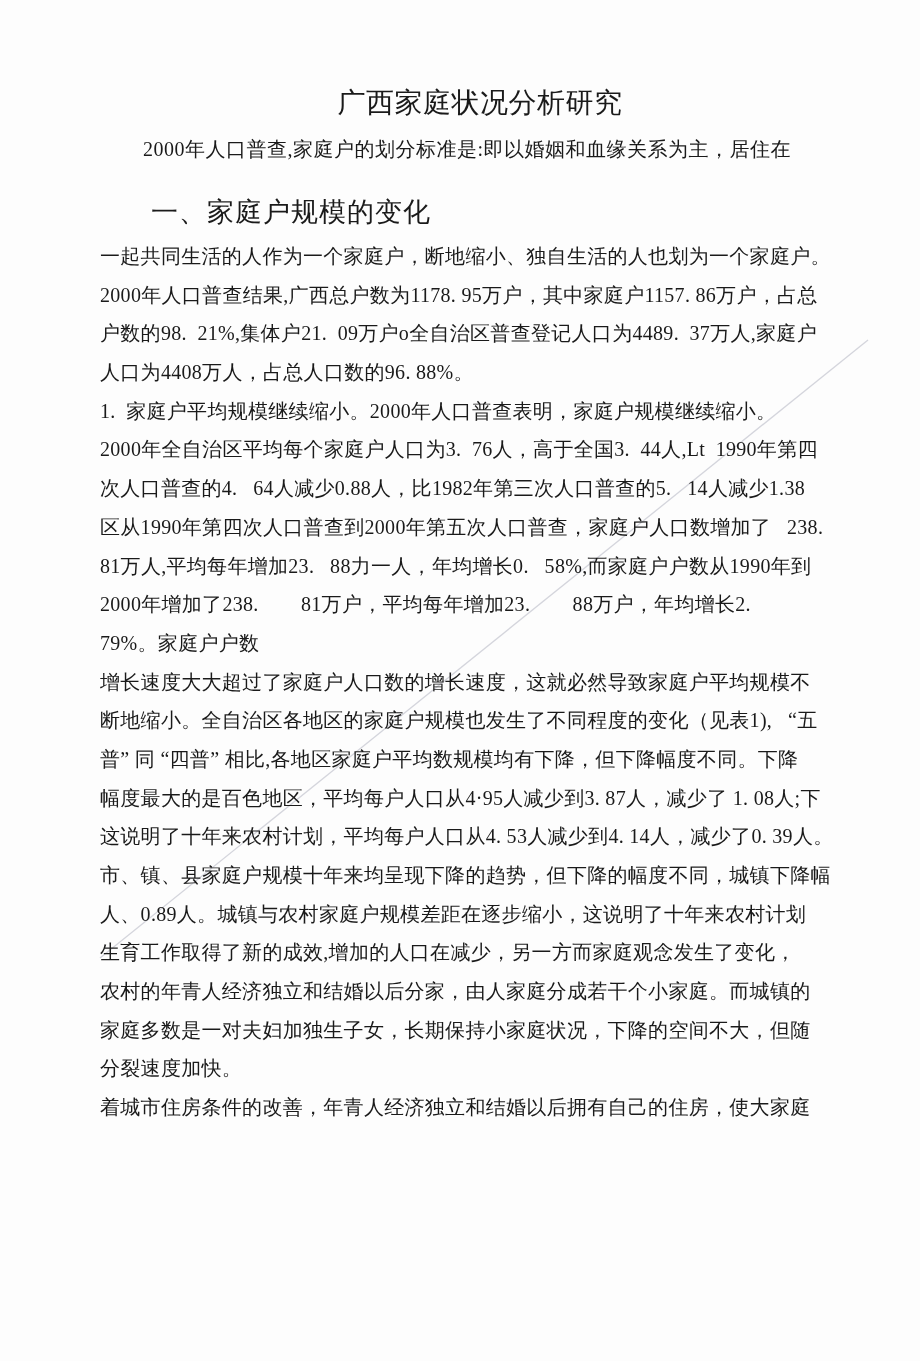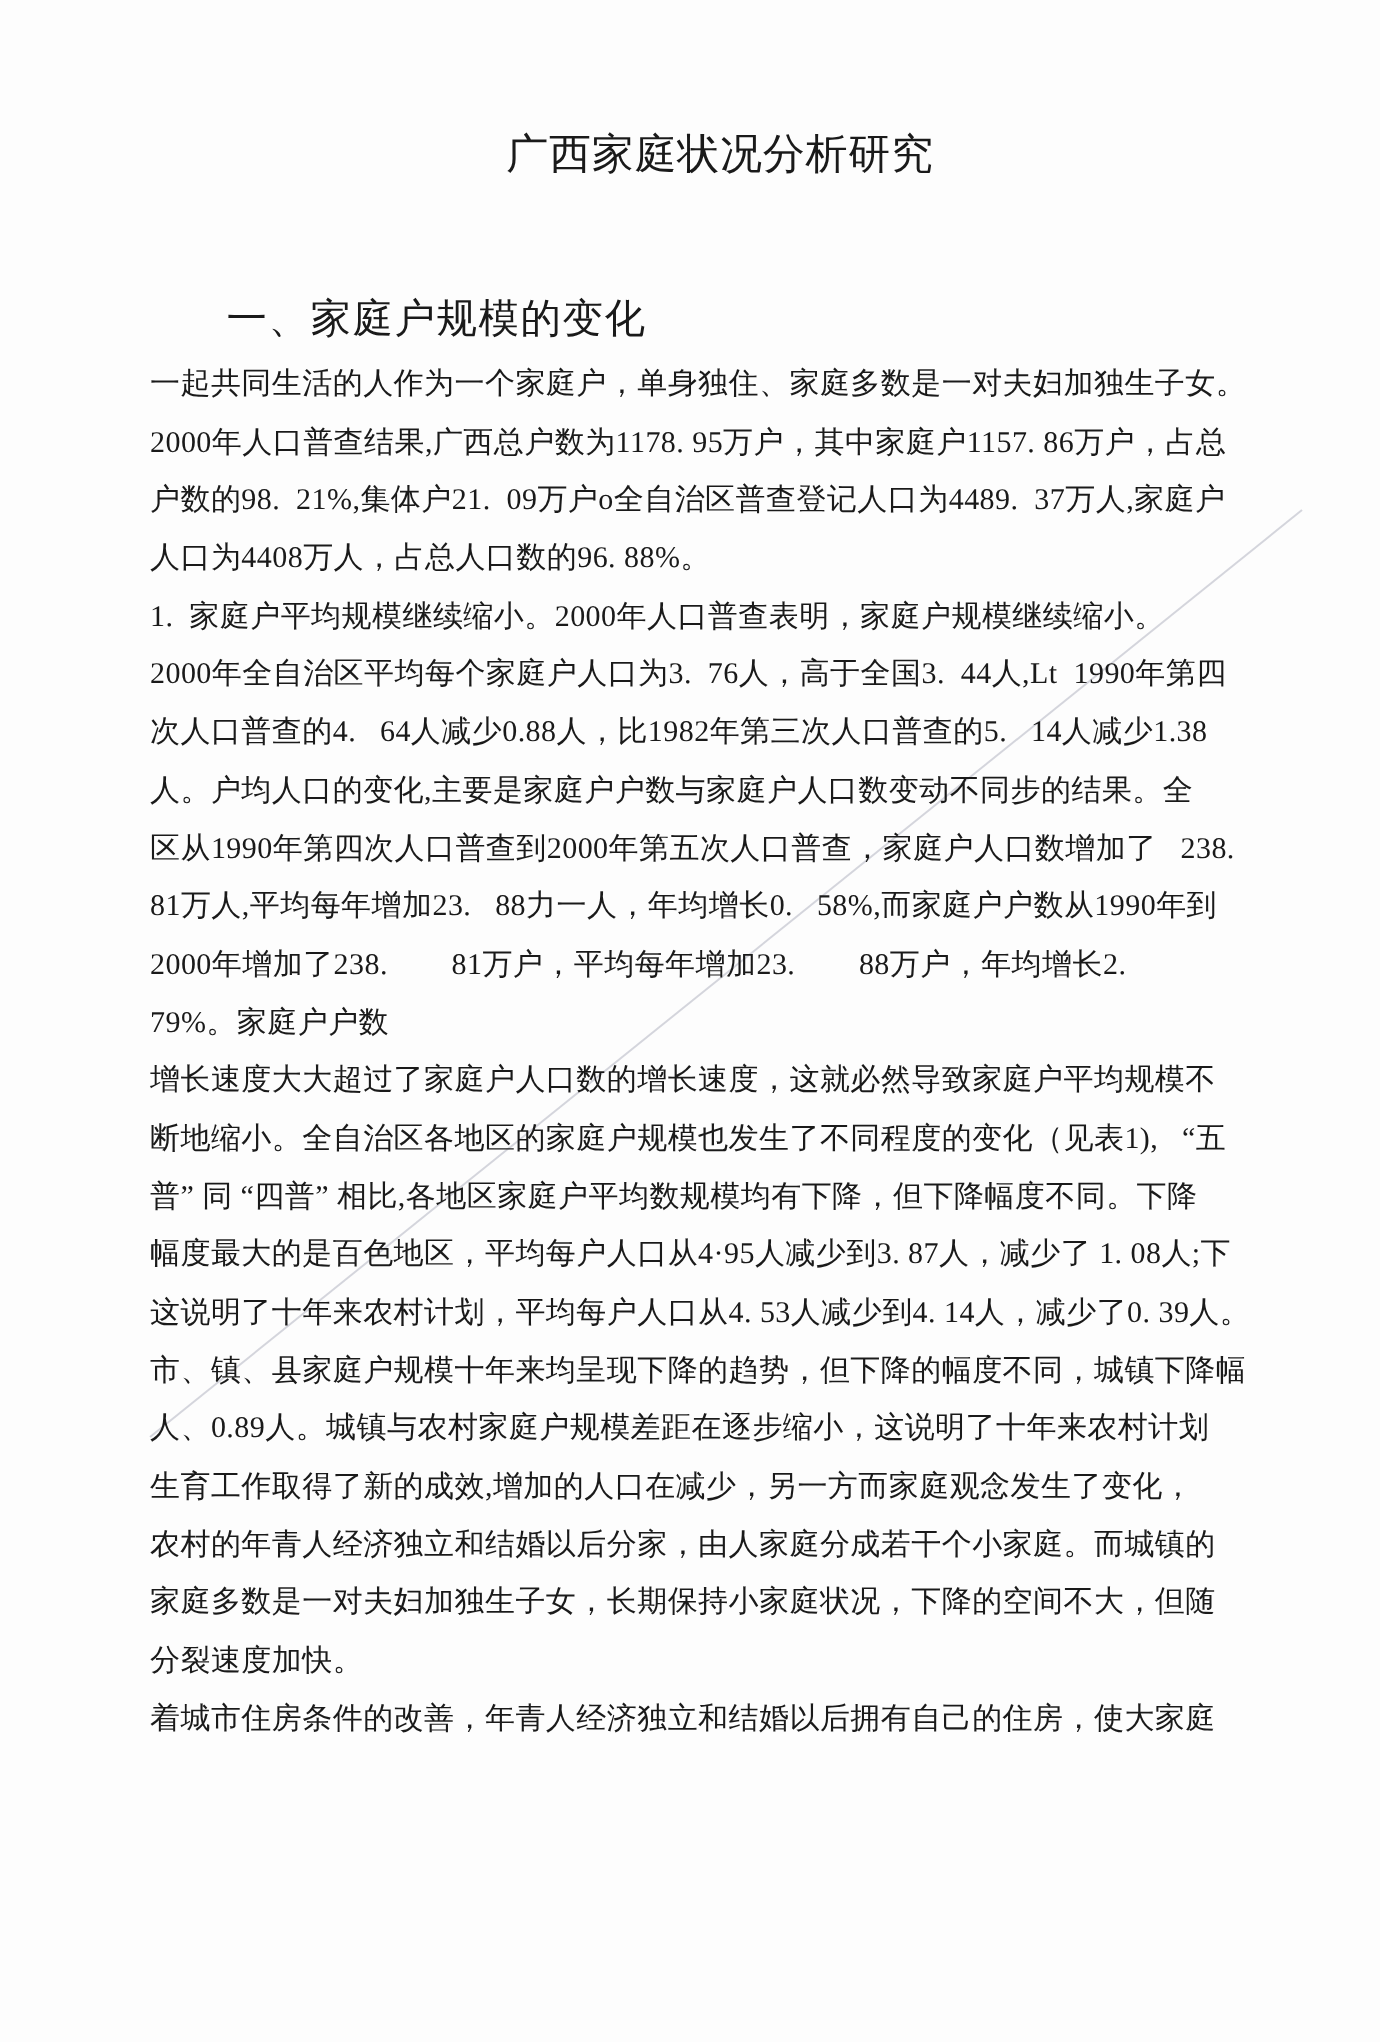--- a/index.html
+++ b/index.html
@@ -70,32 +70,32 @@
 <body>
 
 <div class="page">
 
   <svg class="scratch-svg" viewBox="0 0 920 1361" xmlns="http://www.w3.org/2000/svg">
     <line x1="868" y1="340" x2="100" y2="958" stroke="#ccced6" stroke-width="1.3" stroke-opacity="0.85"></line>
   </svg>
 
   <div class="doc-title">广西家庭状况分析研究</div>
 
+  <div class="doc-intro">2000年人口普查,家庭户的划分标准是:即以婚姻和血缘关系为主，居住在</div>
 
   <div class="doc-heading">一、家庭户规模的变化</div>
 
   <div class="doc-body">
-      <div class="line">一起共同生活的人作为一个家庭户，单身独住、家庭多数是一对夫妇加独生子女。</div>
+      <div class="line">一起共同生活的人作为一个家庭户，断地缩小、独自生活的人也划为一个家庭户。</div>
       <div class="line">2000年人口普查结果,广西总户数为1178. 95万户，其中家庭户1157. 86万户，占总</div>
       <div class="line">户数的98.  21%,集体户21.  09万户o全自治区普查登记人口为4489.  37万人,家庭户</div>
       <div class="line">人口为4408万人，占总人口数的96. 88%。</div>
       <div class="line">1.  家庭户平均规模继续缩小。2000年人口普查表明，家庭户规模继续缩小。</div>
       <div class="line">2000年全自治区平均每个家庭户人口为3.  76人，高于全国3.  44人,Lt  1990年第四</div>
       <div class="line">次人口普查的4.   64人减少0.88人，比1982年第三次人口普查的5.   14人减少1.38</div>
-      <div class="line">人。户均人口的变化,主要是家庭户户数与家庭户人口数变动不同步的结果。全</div>
       <div class="line">区从1990年第四次人口普查到2000年第五次人口普查，家庭户人口数增加了   238.</div>
       <div class="line">81万人,平均每年增加23.   88力一人，年均增长0.   58%,而家庭户户数从1990年到</div>
       <div class="line">2000年增加了238.        81万户，平均每年增加23.        88万户，年均增长2.</div>
       <div class="line">79%。家庭户户数</div>
       <div class="line">增长速度大大超过了家庭户人口数的增长速度，这就必然导致家庭户平均规模不</div>
       <div class="line">断地缩小。全自治区各地区的家庭户规模也发生了不同程度的变化（见表1),   “五</div>
       <div class="line">普” 同 “四普” 相比,各地区家庭户平均数规模均有下降，但下降幅度不同。下降</div>
       <div class="line">幅度最大的是百色地区，平均每户人口从4·95人减少到3. 87人，减少了 1. 08人;下</div>
       <div class="line">这说明了十年来农村计划，平均每户人口从4. 53人减少到4. 14人，减少了0. 39人。</div>
       <div class="line">市、镇、县家庭户规模十年来均呈现下降的趋势，但下降的幅度不同，城镇下降幅</div>

